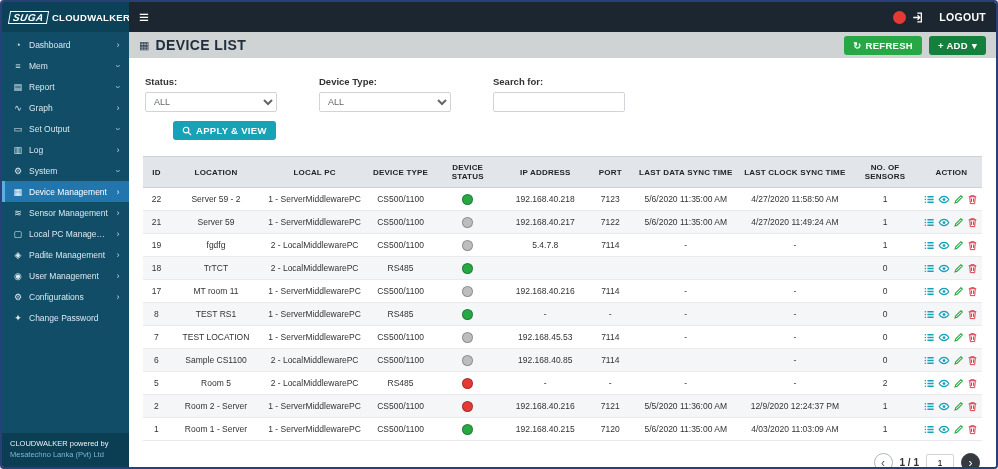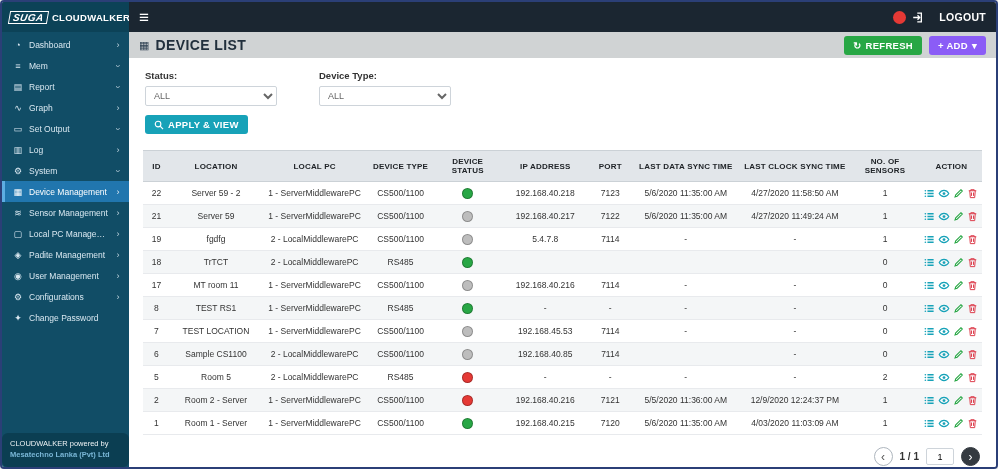--- a/index.html
+++ b/index.html
@@ -16,48 +16,48 @@
   .logo-name { font-weight: bold; font-size: 9.5px; color: #fff; margin-left: 4px; letter-spacing: .3px; white-space: nowrap; }
   .welcome { padding: 9px 9px 10px; font-size: 9.5px; color: #eef6fa; border-bottom: 1px solid rgba(255,255,255,.07); }
   .nav { flex: 1; overflow: hidden; padding-top: 2px; }
   .nav-item { display: flex; align-items: center; gap: 5px; height: 21px; padding: 0 7px; font-size: 8.5px;
               color: #d9e8f1; cursor: pointer; border-left: 3px solid transparent; white-space: nowrap; }
   .nav-item.active { background: #2176ae; color: #fff; border-left-color: #5dade2; }
   .ni-icon { width: 12px; text-align: center; font-size: 9px; font-style: normal; flex-shrink: 0; }
   .ni-label { flex: 1; overflow: hidden; text-overflow: ellipsis; }
   .ni-chev { font-size: 9px; opacity: .85; width: 8px; text-align: center; }
   .ni-chev.down { transform: rotate(90deg); }
-  .side-footer { padding: 6px 8px 7px; font-size: 7.5px; line-height: 1.4; background: #0b3e52; flex-shrink: 0; border-radius: 6px; }
+  .side-footer { padding: 6px 8px 7px; font-size: 7.5px; line-height: 1.4; background: #0b3e52; flex-shrink: 0; }
   .sf-line1 { color: #eef2f4; }
-  .sf-line2 { color: #79b6d6; font-weight: bold; }
+  .sf-line2 { color: #79b6d6; }
 
   
   .main { flex: 1; min-width: 0; display: flex; flex-direction: column; }
   .topbar { height: 30px; flex-shrink: 0; background: #1b2631; color: #fff; display: flex; align-items: center; padding: 0 10px; }
   .burger { font-size: 17px; line-height: 1; cursor: pointer; color: #fff; }
   .top-right { margin-left: auto; display: flex; align-items: center; gap: 6px; }
   .notif-dot { width: 13px; height: 13px; border-radius: 50%; background: #e53935; }
   .logout { display: flex; align-items: center; gap: 14px; font-size: 10.5px; font-weight: bold; cursor: pointer; letter-spacing: .3px; }
 
   .content { flex: 1; display: flex; flex-direction: column; background: #fff; overflow: hidden; }
   .page-header { height: 26px; flex-shrink: 0; background: #d0d3d4; display: flex; align-items: center; gap: 6px; padding: 0 10px; }
   .ph-icon { font-size: 11px; color: #2c3e50; }
   .ph-title { font-size: 14px; font-weight: bold; color: #212f3c; letter-spacing: .4px; }
   .ph-actions { margin-left: auto; display: flex; gap: 7px; }
   .btn { border: none; border-radius: 3px; color: #fff; font-size: 9.5px; font-weight: bold; padding: 4px 9px;
          display: inline-flex; align-items: center; gap: 4px; cursor: pointer; font-family: inherit; letter-spacing: .3px; }
   .btn-refresh { background: #28a745; }
-  .btn-add { background: #8b5cf6; align-items: flex-end; }
+  .btn-add { background: #15803d; align-items: flex-end; }
   .btn-apply { background: #17a2b8; }
 
-  .filters { display: flex; gap: 42px; padding: 12px 16px 0; flex-shrink: 0; }
+  .filters { display: flex; gap: 42px; padding: 18px 16px 0; flex-shrink: 0; }
   .fgroup label { display: block; font-size: 9.5px; font-weight: bold; color: #333; margin-bottom: 4px; }
   .fgroup select, .fgroup input { width: 132px; height: 20px; font-size: 9px; color: #666; border: 1px solid #ced4da;
          border-radius: 2px; padding: 0 4px; background: #fff; font-family: inherit; }
-  .apply-row { padding: 9px 16px 12px; flex-shrink: 0; }
+  .apply-row { padding: 9px 16px 12px; flex-shrink: 0; margin-left: 28px; }
 
   .table-wrap { padding: 4px 14px 6px; }
   table { width: 100%; border-collapse: collapse; }
   thead th { background: #e2e6ea; border-top: 1px solid #cbd1d6; border-bottom: 1px solid #cbd1d6;
              font-size: 8px; color: #212529; padding: 6px 2px; text-transform: uppercase; letter-spacing: .2px; }
   tbody td { font-size: 8.5px; color: #333; text-align: center; padding: 5.5px 2px; border-bottom: 1px solid #e8eaed; line-height: 1; }
   tbody tr:nth-child(even) { background: #f4f6f7; }
   .dot { display: inline-block; width: 11px; height: 11px; border-radius: 50%; border: 1px solid rgba(0,0,0,.25); vertical-align: middle; }
   .actions span { display: inline-flex; margin: 0 1.5px; cursor: pointer; vertical-align: middle; }
 
@@ -192,20 +192,24 @@
           <label>Status:</label>
           <select>
             <option>ALL</option>
           </select>
         </div>
         <div class="fgroup">
           <label>Device Type:</label>
           <select>
             <option>ALL</option>
           </select>
+        </div>
+        <div class="fgroup">
+          <label>Search for:</label>
+          <input type="text" value="" style="">
         </div>
       </div>
 
       <div class="apply-row">
         <button class="btn btn-apply">
           <svg width="10" height="10" viewBox="0 0 16 16">
               <circle cx="6.5" cy="6.5" r="4.5" fill="none" stroke="#fff" stroke-width="1.8"></circle>
               <path d="M10 10l4.5 4.5" stroke="#fff" stroke-width="1.8"></path>
             </svg>
           <span>APPLY &amp; VIEW</span>

